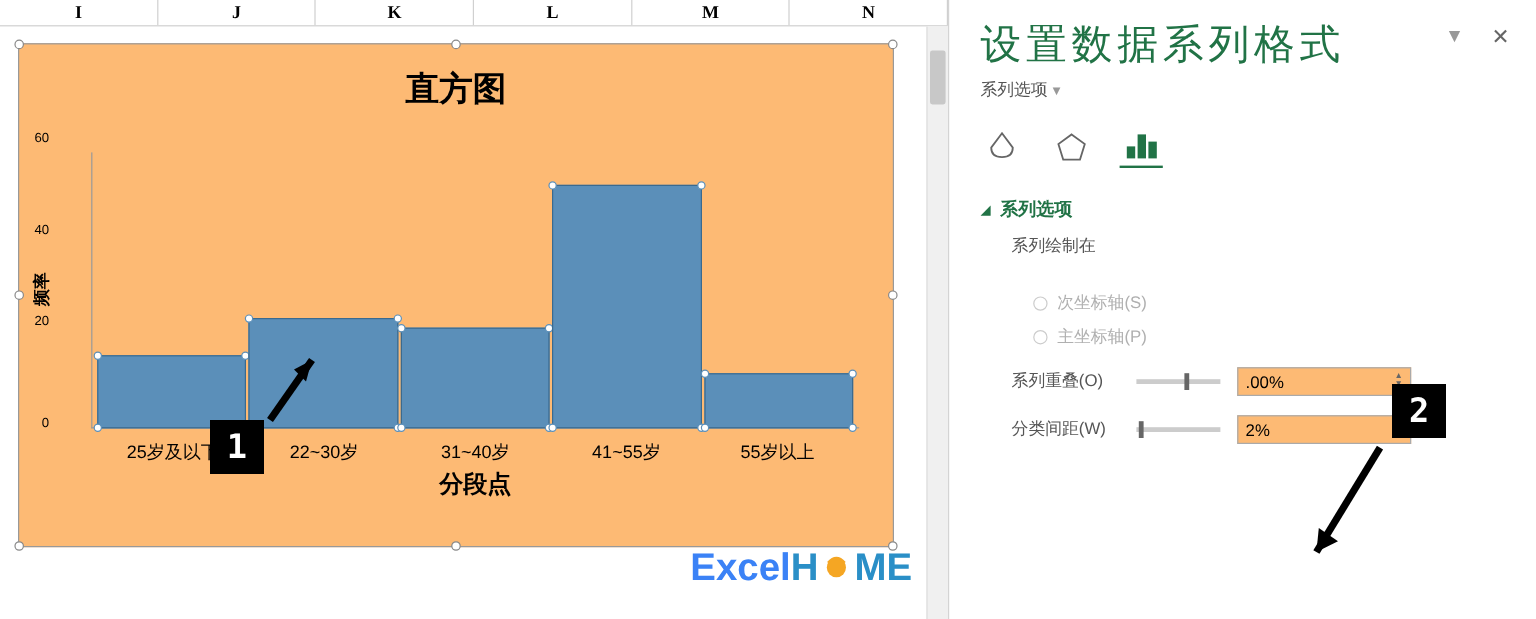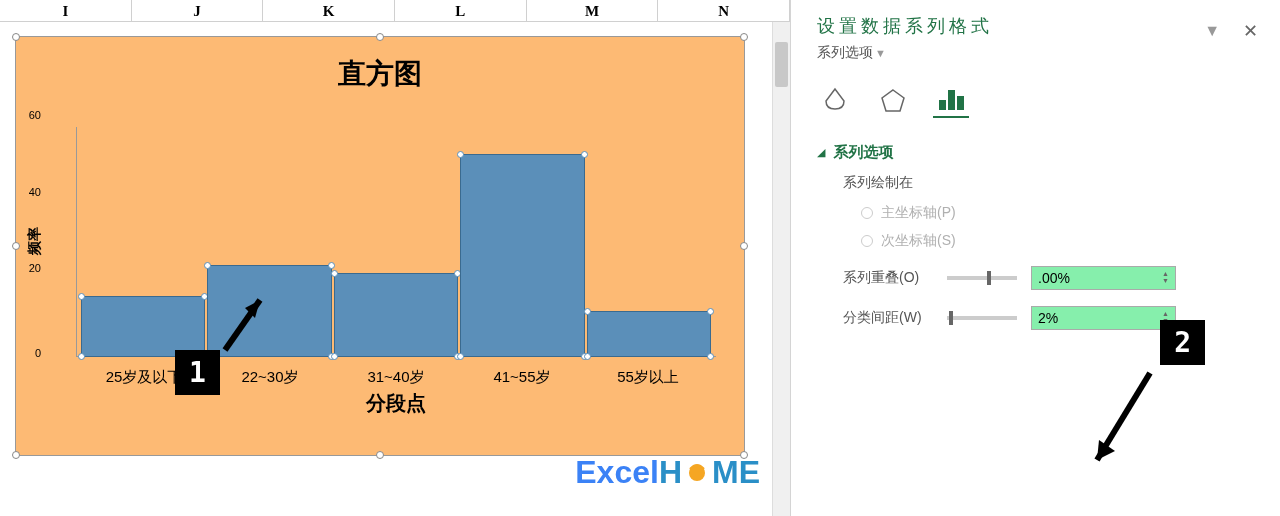--- a/index.html
+++ b/index.html
@@ -42,43 +42,43 @@
 .callout-2 { position: absolute; right: 75px; top: 320px; background: #000; color: #fff; font-family: monospace; font-size: 28px; font-weight: bold; padding: 6px 14px; }
 
 .watermark { position: absolute; right: 30px; bottom: 25px; font-size: 32px; font-weight: bold; }
 .wm-excel { color: #3b82f6; } .wm-h { color: #2a8fc7; } .wm-me { color: #2a8fc7; }
 .wm-icon { display: inline-block; width: 30px; height: 30px; position: relative; top: 2px; }
 
 .scrollbar { position: absolute; right: 0; top: 22px; width: 18px; bottom: 0; background: #f0f0f0; border-left: 1px solid #ddd; }
 .scroll-thumb { position: absolute; top: 20px; left: 2px; width: 13px; height: 45px; background: #c8c8c8; border-radius: 2px; }
 
 .right-pane { flex: 1; background: #fff; border-left: 1px solid #d4d4d4; padding: 14px 20px 14px 26px; position: relative; }
-.pane-title { font-size: 18px; color: #217346; font-weight: normal; letter-spacing: 4px; }
+.pane-title { font-size: 34px; color: #217346; font-weight: normal; letter-spacing: 4px; }
 .pane-close { position: absolute; right: 22px; top: 20px; font-size: 18px; color: #666; cursor: pointer; }
 .pane-drop { position: absolute; right: 60px; top: 22px; color: #999; }
 .sub-title { font-size: 14px; color: #555; margin-top: 6px; }
 .sub-drop { color: #999; font-size: 11px; margin-left: 2px; }
 
 .icon-row { display: flex; gap: 22px; margin-top: 20px; align-items: center; }
 .icon-btn { width: 36px; height: 36px; display: flex; align-items: center; justify-content: center; cursor: pointer; }
 
 .section { margin-top: 25px; }
 .section-header { display: flex; align-items: center; gap: 8px; }
 .tri { color: #217346; font-size: 11px; }
 .section-title { color: #217346; font-size: 15px; font-weight: bold; }
 .section-body { margin-left: 26px; margin-top: 12px; }
-.field-label { font-size: 14px; color: #555; margin-bottom: 12px; }
+.field-label { font-size: 14px; color: #555; margin-bottom: 30px; }
 .radio-row { display: flex; align-items: center; gap: 8px; margin: 10px 0 10px 18px; color: #b0b0b0; font-size: 14px; }
 .radio-dot { width: 12px; height: 12px; border: 1px solid #ccc; border-radius: 50%; }
 
 .input-row { display: flex; align-items: center; gap: 14px; margin-top: 16px; }
 .input-label { font-size: 14px; color: #555; width: 90px; }
 .slider { width: 70px; height: 4px; background: #ccc; position: relative; }
 .slider-thumb { position: absolute; width: 4px; height: 14px; background: #666; top: -5px; }
-.num-input { border: 1px solid #aaa; padding: 3px 6px; width: 145px; font-size: 14px; background: #86efac; display: flex; justify-content: space-between; align-items: flex-start; }
+.num-input { border: 1px solid #aaa; padding: 3px 6px; width: 145px; font-size: 14px; background: #fdba74; display: flex; justify-content: space-between; align-items: flex-start; }
 .spinner { display: flex; flex-direction: column; font-size: 7px; line-height: 7px; color: #666; }
 
 .arrow2 { position: absolute; right: 115px; top: 365px; }
 </style>
 </head>
 <body>
 
 <div class="container">
   <div class="left-pane">
     <div class="col-headers">
@@ -203,25 +203,25 @@
 
     <div class="section">
       <div class="section-header">
         <span class="tri">◢</span>
         <span class="section-title">系列选项</span>
       </div>
       <div class="section-body">
         <div class="field-label">系列绘制在</div>
         <div class="radio-row">
           <span class="radio-dot"></span>
-          <span>主坐标轴(P)</span>
+          <span>次坐标轴(S)</span>
         </div>
         <div class="radio-row">
           <span class="radio-dot"></span>
-          <span>次坐标轴(S)</span>
+          <span>主坐标轴(P)</span>
         </div>
 
         <div class="input-row">
           <span class="input-label">系列重叠(O)</span>
           <div class="slider">
               <div class="slider-thumb" style="left:40px"></div>
             </div>
           <div class="num-input">
             <span>.00%</span>
             <span class="spinner">▲<br>▼</span>

